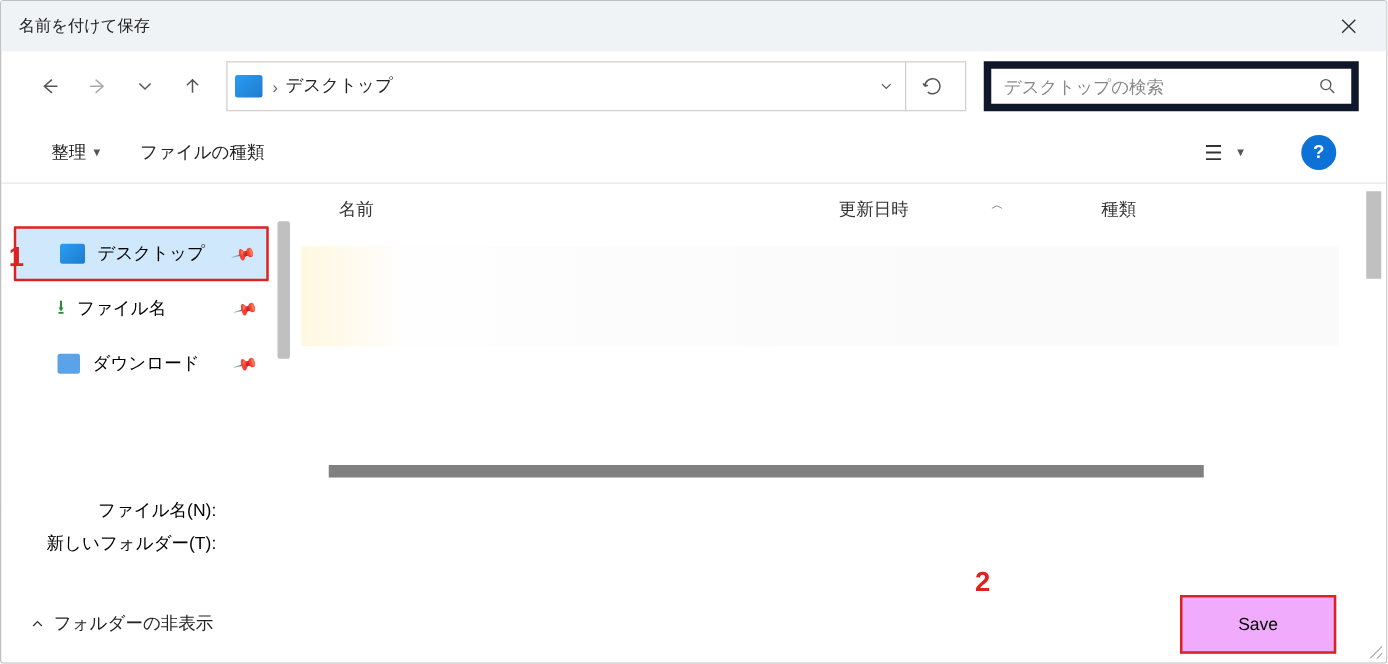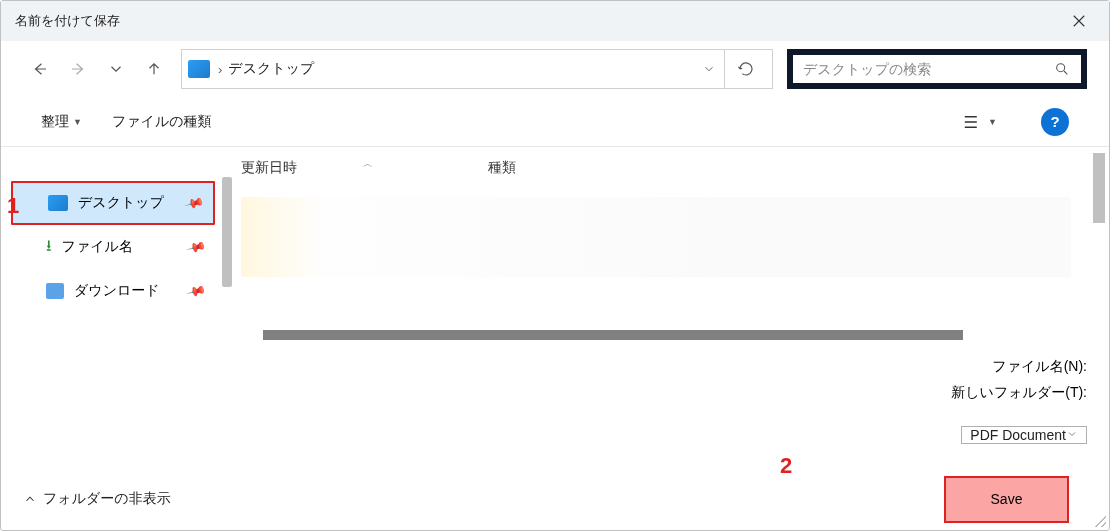--- a/index.html
+++ b/index.html
@@ -44,40 +44,40 @@
   .ico-doc { width:18px; height:16px; background:#5aa3e8; border-radius:2px; display:inline-block; position:relative;}
   .side-exp { position:absolute; left: 12px; color:#666; font-size:12px;}
   .side-scroll { position:absolute; right:-11px; top: 30px; width: 10px; height: 110px; background:#c0c0c0; border-radius:2px;}
   .side-label { white-space: nowrap; overflow: hidden; }
 
   
   .filepane { flex:1; display:flex; flex-direction:column; position:relative;}
   .columns { height: 42px; display:flex; align-items:center; padding: 0 20px; gap: 0; font-size: 14px; color:#333; position:relative;}
   .col-name { margin-left: 30px; width: 400px; cursor: pointer;}
   .col-date { width: 210px; display:flex; gap:6px; cursor: pointer;}
-  .col-type { width: 150px; cursor: pointer; margin-left: 37px;}
+  .col-type { width: 150px; cursor: pointer;}
   .sort-arrow { font-size: 10px; color:#666; position:relative; top:-2px;}
   .filelist { flex:1; margin: 0 20px; position:relative; overflow:hidden;}
   .file-blur { width: 830px; height: 80px; margin-top: 8px; background: linear-gradient(90deg, #fff7df 0%, #fefefe 10%, #fafafa 60%, #fafafa 100%); border-radius: 2px;}
   .file-hscroll { position:absolute; bottom: 14px; left: 22px; width: 700px; height: 10px; background:#808080;}
   .file-vscroll { position:absolute; right: 4px; top: 6px; width: 12px; height: 70px; background:#c0c0c0;}
 
   
-  .namerow, .typerow { display:flex; align-items:flex-end; padding: 4px 22px; gap: 24px; flex-direction: column; }
+  .namerow, .typerow { display:flex; align-items:center; padding: 4px 22px; gap: 4px; }
   .namerow label, .typerow label { width: 150px; text-align:right; font-size: 14px;}
   .name-input { flex:1; height: 30px; border:1px solid #b0b0b0; padding: 0 8px; font-size:14px; display:flex; align-items:center; justify-content:space-between; background:#fff;}
   .name-input .val { color:#222;}
   .name-input .dd { cursor: pointer; color:#666;}
   .typerow { margin-bottom: 20px;}
 
   
   .bottom { height: 62px; display:flex; align-items:center; padding: 0 22px; border-top: none;}
   .hide-folders { display:flex; align-items:center; gap: 6px; font-size:14px; color:#222; cursor: pointer;}
   .bottom-spacer { flex:1;}
-  .btn { height: 47px; min-width: 125px; border: 1px solid #b5b5b5; background:#fca5a5; font-size:14px; cursor: pointer; display:flex; align-items:center; justify-content:center;}
+  .btn { height: 47px; min-width: 125px; border: 1px solid #b5b5b5; background:#f0abfc; font-size:14px; cursor: pointer; display:flex; align-items:center; justify-content:center;}
   .btn.save { border: 2px solid #d22; margin-right: 18px;}
   
   
   .anno { position:absolute; color:#d22; font-weight: bold; font-size: 22px; font-family: Arial; z-index: 10; pointer-events:none;}
   .anno.n1 { left: 6px; top: 192px;}
   .anno.n2 { left: 779px; top: 452px;}
 
   
   .grip { position:absolute; right:3px; bottom:3px; width:14px; height:14px; background:
      repeating-linear-gradient(135deg, #bbb 0 1px, transparent 1px 4px);
@@ -186,48 +186,41 @@
           <span class="ico-doc"></span>
           <span class="side-label">ダウンロード</span>
           <span class="pin">📌</span>
         </div>
       </div>
       <div class="side-scroll"></div>
     </div>
 
     <div class="filepane">
       <div class="columns">
+        <div class="col-name">名前</div>
         <div class="col-date">
           <span>更新日時</span>
           <span class="sort-arrow" style="margin-left:60px;">︿</span>
         </div>
         <div class="col-type">種類</div>
       </div>
       <div class="filelist">
         <div class="file-blur"></div>
         <div class="file-hscroll"></div>
       </div>
       <div class="file-vscroll"></div>
     </div>
 
   </div>
 
   <div class="namerow">
     <label>ファイル名(N):</label>
   </div>
   <div class="typerow">
     <label>新しいフォルダー(T):</label>
-    <div class="name-input">
-      <span class="val">PDF Document</span>
-      <span class="dd">
-        <svg viewBox="0 0 24 24" width="12" height="12">
-            <path d="M6 9 L12 15 L18 9" stroke="#666" stroke-width="1.6" fill="none"></path>
-          </svg>
-      </span>
-    </div>
   </div>
 
   <div class="bottom">
     <div class="hide-folders">
       <svg viewBox="0 0 24 24" width="14" height="14">
           <path d="M6 15 L12 9 L18 15" stroke="#333" stroke-width="1.8" fill="none"></path>
         </svg>
       <span>フォルダーの非表示</span>
     </div>
     <div class="bottom-spacer"></div>

